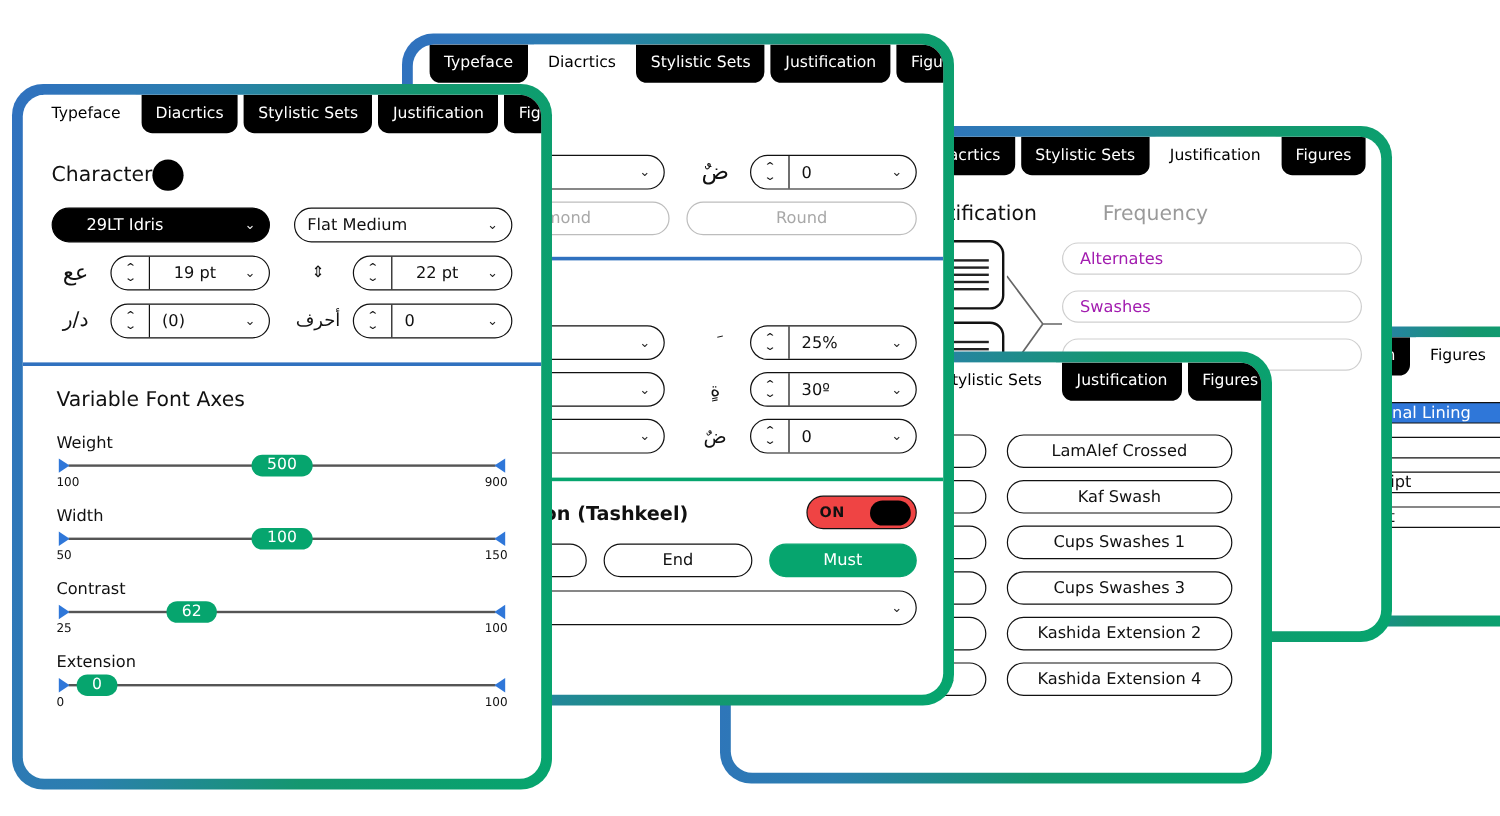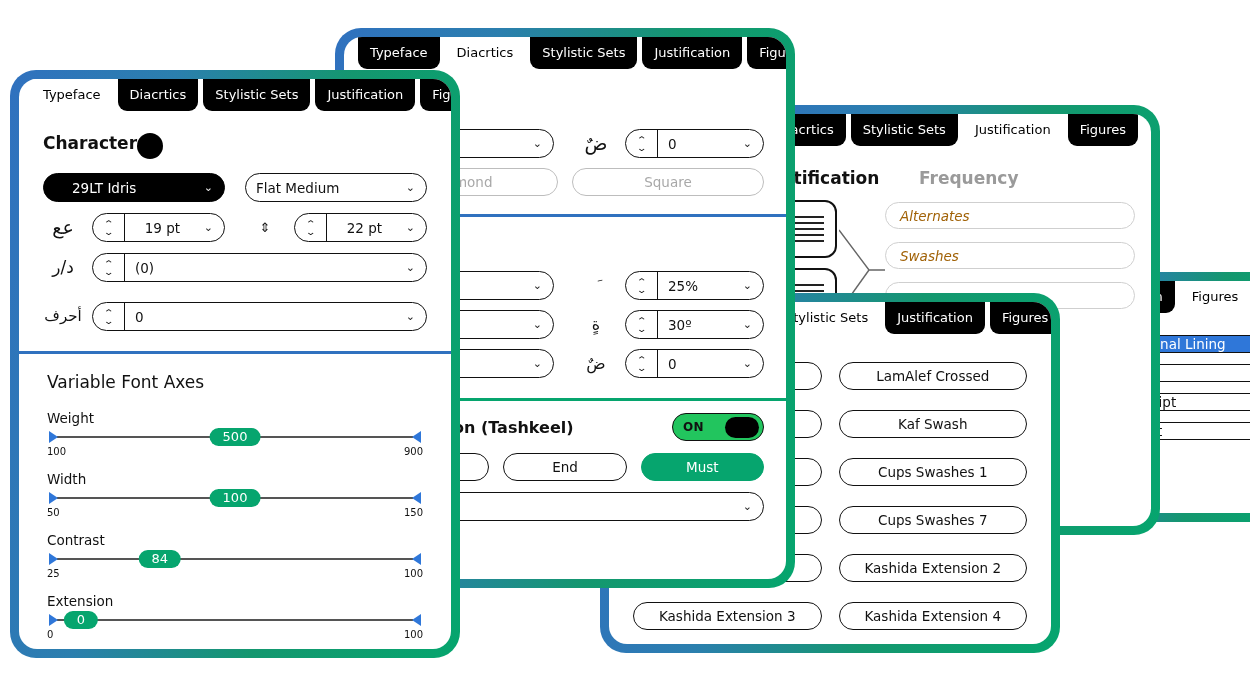--- a/index.html
+++ b/index.html
@@ -37,22 +37,22 @@
     padding:9px 12px 10px 12px;
     border-radius:0 0 9px 9px;
     white-space:nowrap;
     font-family:"DejaVu Sans", sans-serif;
   }
   .tab.active{background:#ffffff;color:#000000;}
 
   
   .section{padding:10px 16px 14px 16px;box-sizing:border-box;}
   .sec-head{
-    display:flex;align-items:flex-start;gap:0;
-    font-weight:bold;font-size:17px;color:#111;margin:6px 0 12px 0;
+    display:flex;align-items:center;gap:0;
+    font-weight:normal;font-size:17px;color:#111;margin:6px 0 12px 0;
   }
   .sec-head.muted{color:#9a9a9a;}
   .dot{width:26px;height:26px;border-radius:50%;background:#000;display:inline-block;flex:0 0 auto;}
   .divider-blue{height:3px;background:#3071bf;width:100%;}
   .divider-green{height:3px;background:#06a56e;width:100%;}
 
   
   .row{display:flex;align-items:center;gap:12px;margin-bottom:11px;}
   .col2{display:flex;gap:22px;}
   .half{flex:1;display:flex;align-items:center;gap:9px;}
@@ -83,21 +83,21 @@
     font-size:13.5px;color:#111;background:#fff;box-sizing:border-box;flex:1;
   }
   .chip.ghost{border-color:#bdbdbd;color:#a8a8a8;}
   .chip.green{background:#06a56e;border-color:#06a56e;color:#fff;}
   .chip.blue{background:#2f77d9;border-color:#111;color:#fff;}
   .chip.left{justify-content:flex-start;padding-left:13px;}
 
   .toggle{
     border:1.6px solid #111;border-radius:999px;height:28px;width:92px;
     display:flex;align-items:center;justify-content:space-between;
-    box-sizing:border-box;padding:0 4px 0 10px;background:#22c55e;
+    box-sizing:border-box;padding:0 4px 0 10px;background:#ef4444;
   }
   .toggle .lbl{font-size:12px;font-weight:bold;color:#111;letter-spacing:.4px;}
   .toggle .knob{width:34px;height:21px;border-radius:999px;background:#000;}
 
   
   .slider-block{margin-bottom:14px;}
   .slider-label{font-size:13.5px;color:#111;margin-bottom:3px;}
   .slider{position:relative;height:16px;}
   .track{position:absolute;left:10px;right:10px;top:7px;height:2.2px;background:#555;}
   .cap{position:absolute;top:2px;width:0;height:0;border-top:6px solid transparent;border-bottom:6px solid transparent;}
@@ -117,24 +117,24 @@
     width:72px;height:58px;border:2px solid #111;border-radius:12px;
     display:flex;flex-direction:column;justify-content:center;align-items:center;gap:4px;
     box-sizing:border-box;margin-bottom:10px;background:#fff;
   }
   .lines-box i{display:block;width:46px;height:2px;background:#222;}
   .connector{position:absolute;right:0;top:0;width:46px;height:100%;}
   .freq-col{flex:1;display:flex;flex-direction:column;gap:13px;padding-top:2px;}
   .freq-field{
     border:1.4px solid #cfcfcf;border-radius:999px;height:27px;
     display:flex;align-items:center;padding-left:14px;
-    font-size:13.5px;color:#a16207;box-sizing:border-box;background:#fff;font-style:italic;
-  }
-
-  .grid2{display:grid;grid-template-columns:1fr 1fr;gap:20px 17px;}
+    font-size:13.5px;color:#a21caf;box-sizing:border-box;background:#fff;
+  }
+
+  .grid2{display:grid;grid-template-columns:1fr 1fr;gap:10px 17px;}
   .list-col{display:flex;flex-direction:column;gap:11px;}
 </style>
 </head>
 <body>
 
 <div class="stage">
 
   <div class="win grad-bg" style="left:1060px;top:272px;width:225px;height:250px;z-index:10;">
     <div class="win-inner">
       <div class="tabs" style="padding-left:6px;">
@@ -215,21 +215,21 @@
           <div class="chip"></div>
           <div class="chip">LamAlef Crossed</div>
 
           <div class="chip"></div>
           <div class="chip">Kaf Swash</div>
 
           <div class="chip"></div>
           <div class="chip">Cups Swashes 1</div>
 
           <div class="chip"></div>
-          <div class="chip">Cups Swashes 7</div>
+          <div class="chip">Cups Swashes 3</div>
 
           <div class="chip"></div>
           <div class="chip">Kashida Extension 2</div>
 
           <div class="chip">Kashida Extension 3</div>
           <div class="chip">Kashida Extension 4</div>
         </div>
       </div>
     </div>
   </div>
@@ -265,21 +265,21 @@
                   <span>⌄</span>
                 </span>
               <span class="val">0</span>
               <span class="caret">⌄</span>
             </div>
           </div>
         </div>
 
         <div class="row" style="gap:14px;margin-bottom:4px;">
           <div class="chip ghost">Diamond</div>
-          <div class="chip ghost">Square</div>
+          <div class="chip ghost">Round</div>
         </div>
       </div>
 
       <div class="divider-blue"></div>
 
       <div class="section" style="padding-top:10px;padding-left:22px;padding-right:22px;">
         <div class="sec-head" style="margin-bottom:12px;">
           <span class="dot"></span>
         </div>
 
@@ -414,21 +414,21 @@
               <span class="stepper">
                   <span>⌃</span>
                   <span>⌄</span>
                 </span>
               <span class="val" style="text-align:center;">22 pt</span>
               <span class="caret">⌄</span>
             </div>
           </div>
         </div>
 
-        <div class="col2" style="margin-bottom:6px;gap:20px;flex-direction:column;">
+        <div class="col2" style="margin-bottom:6px;gap:20px;">
           <div class="half">
             <span class="glyph" style="font-size:17px;">د/ر</span>
             <div class="pill wide">
               <span class="stepper">
                   <span>⌃</span>
                   <span>⌄</span>
                 </span>
               <span class="val">(0)</span>
               <span class="caret">⌄</span>
             </div>
@@ -479,21 +479,21 @@
             <span>150</span>
           </div>
         </div>
 
         <div class="slider-block">
           <div class="slider-label">Contrast</div>
           <div class="slider">
             <div class="track"></div>
             <div class="cap l"></div>
             <div class="cap r"></div>
-            <div class="knobv" style="left:30%;">84</div>
+            <div class="knobv" style="left:30%;">62</div>
           </div>
           <div class="ends">
             <span>25</span>
             <span>100</span>
           </div>
         </div>
 
         <div class="slider-block">
           <div class="slider-label">Extension</div>
           <div class="slider">

